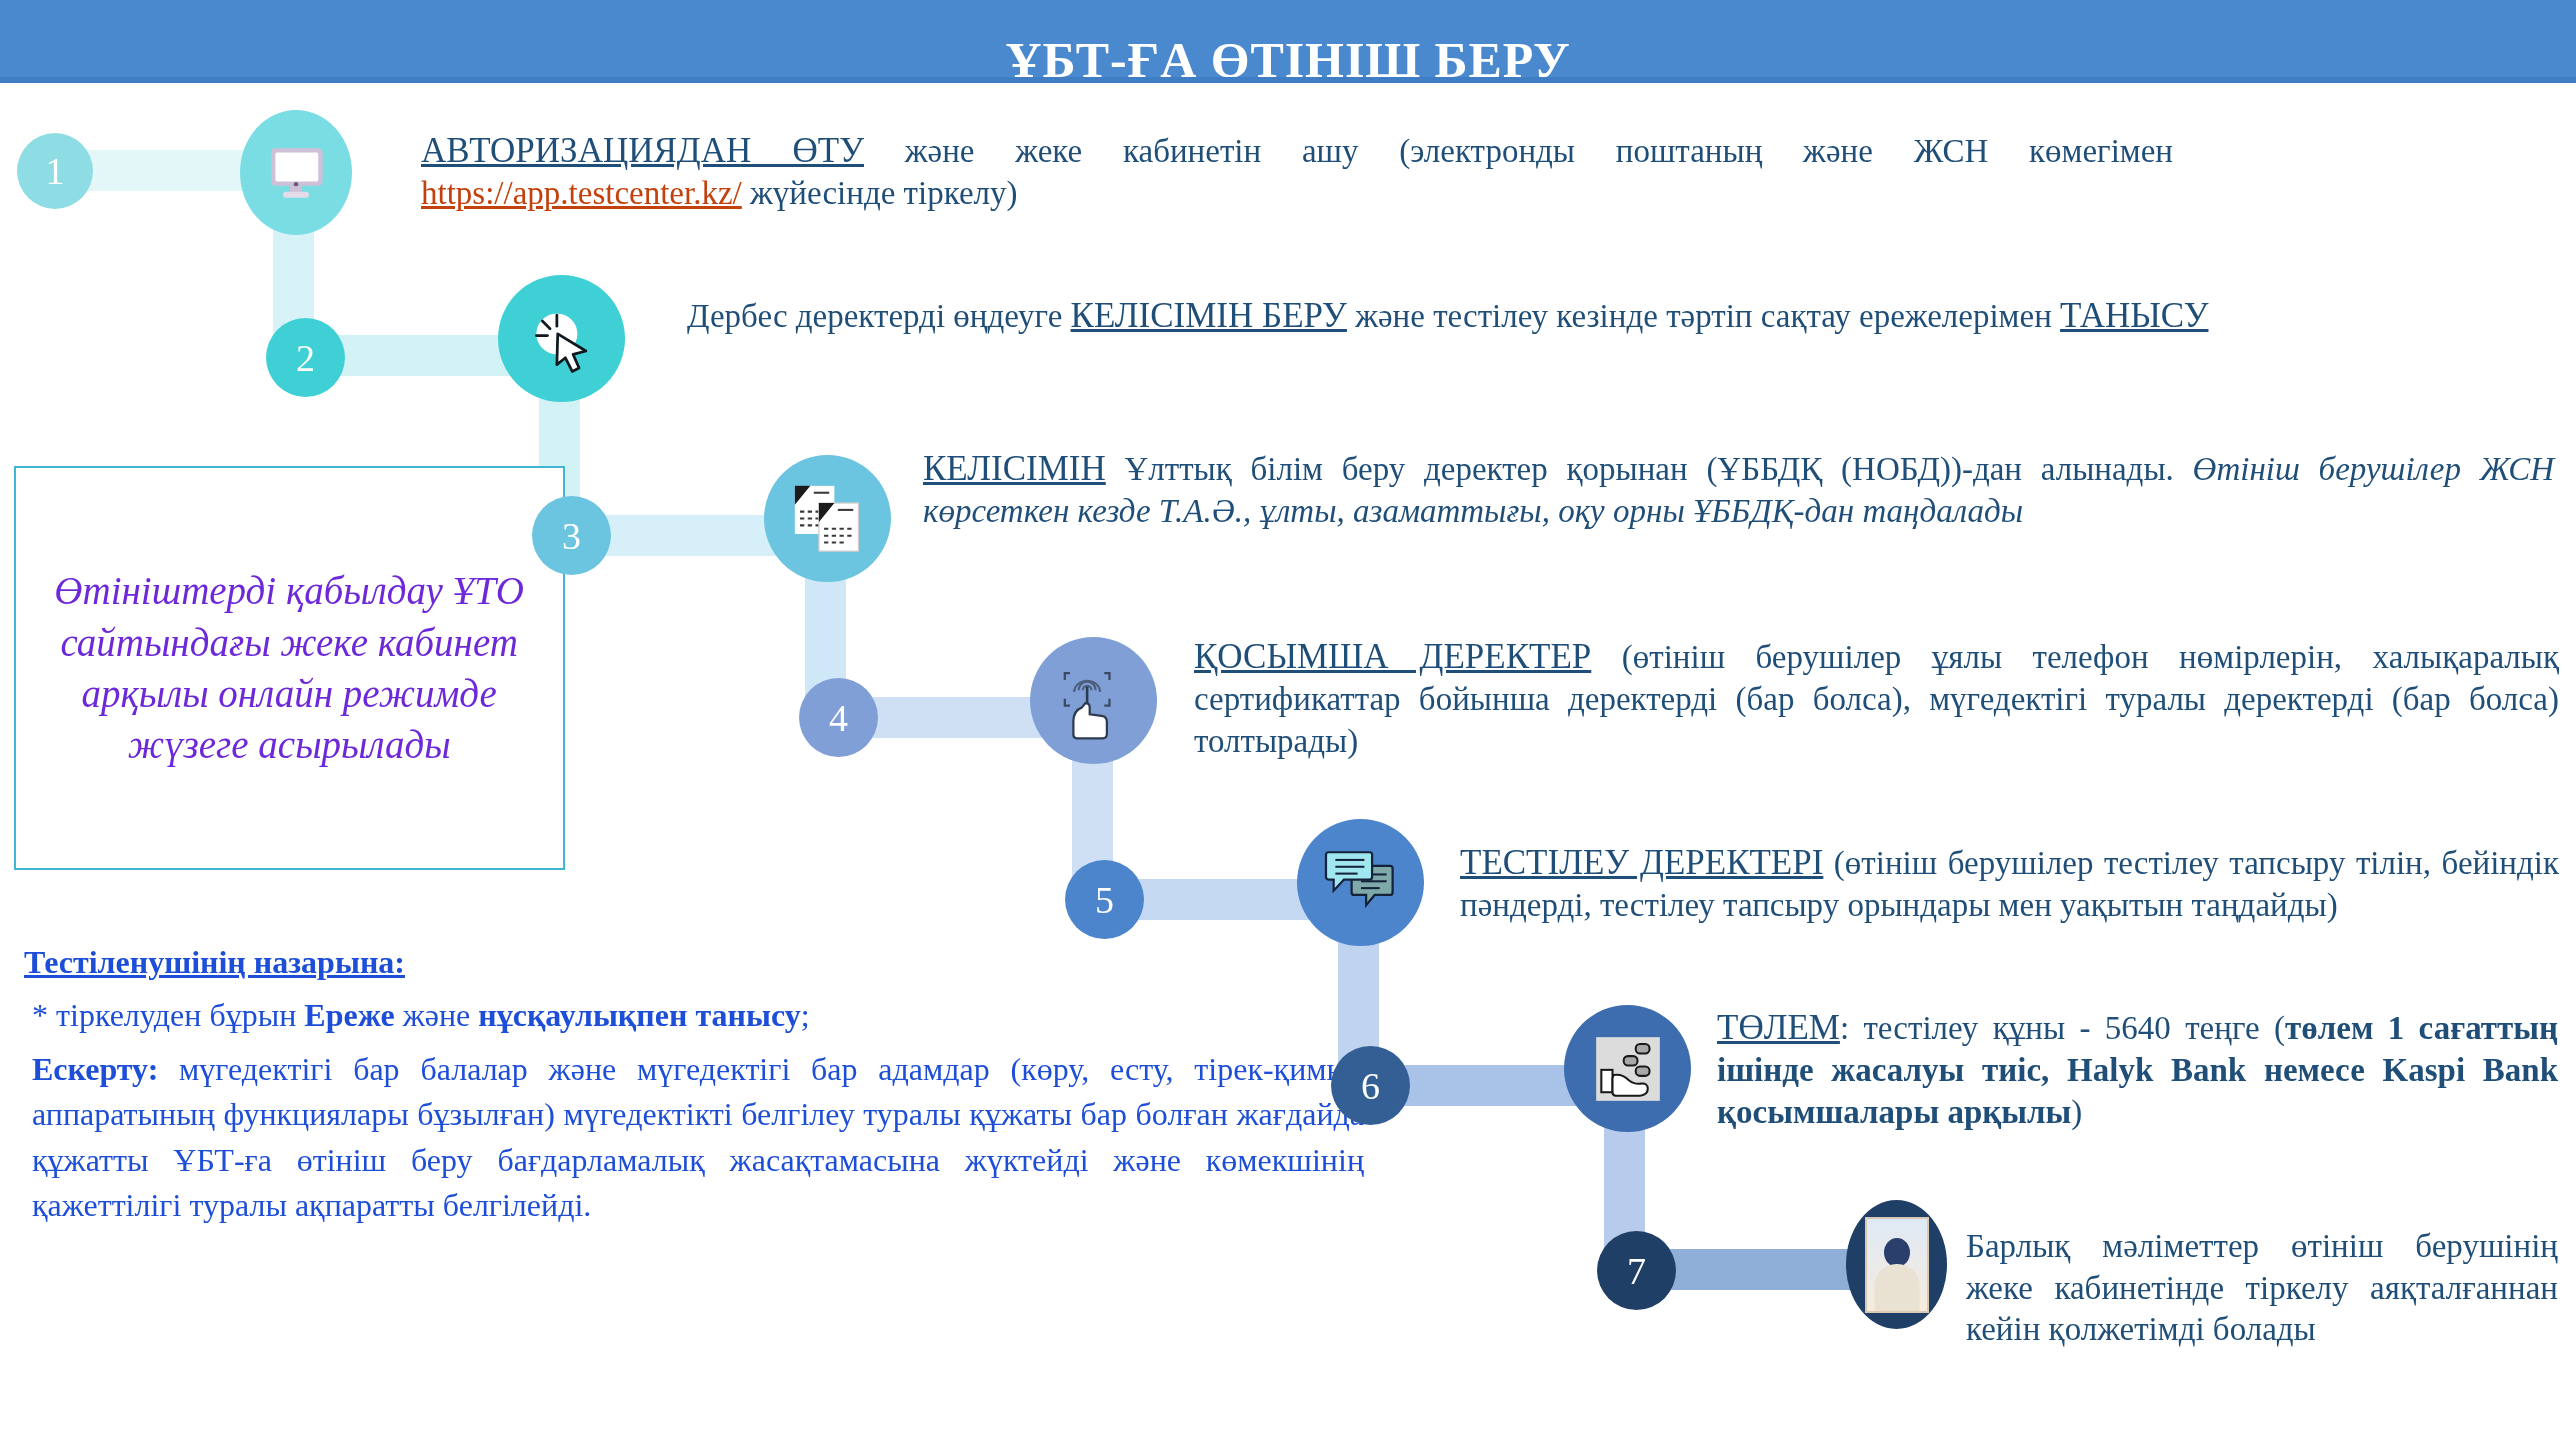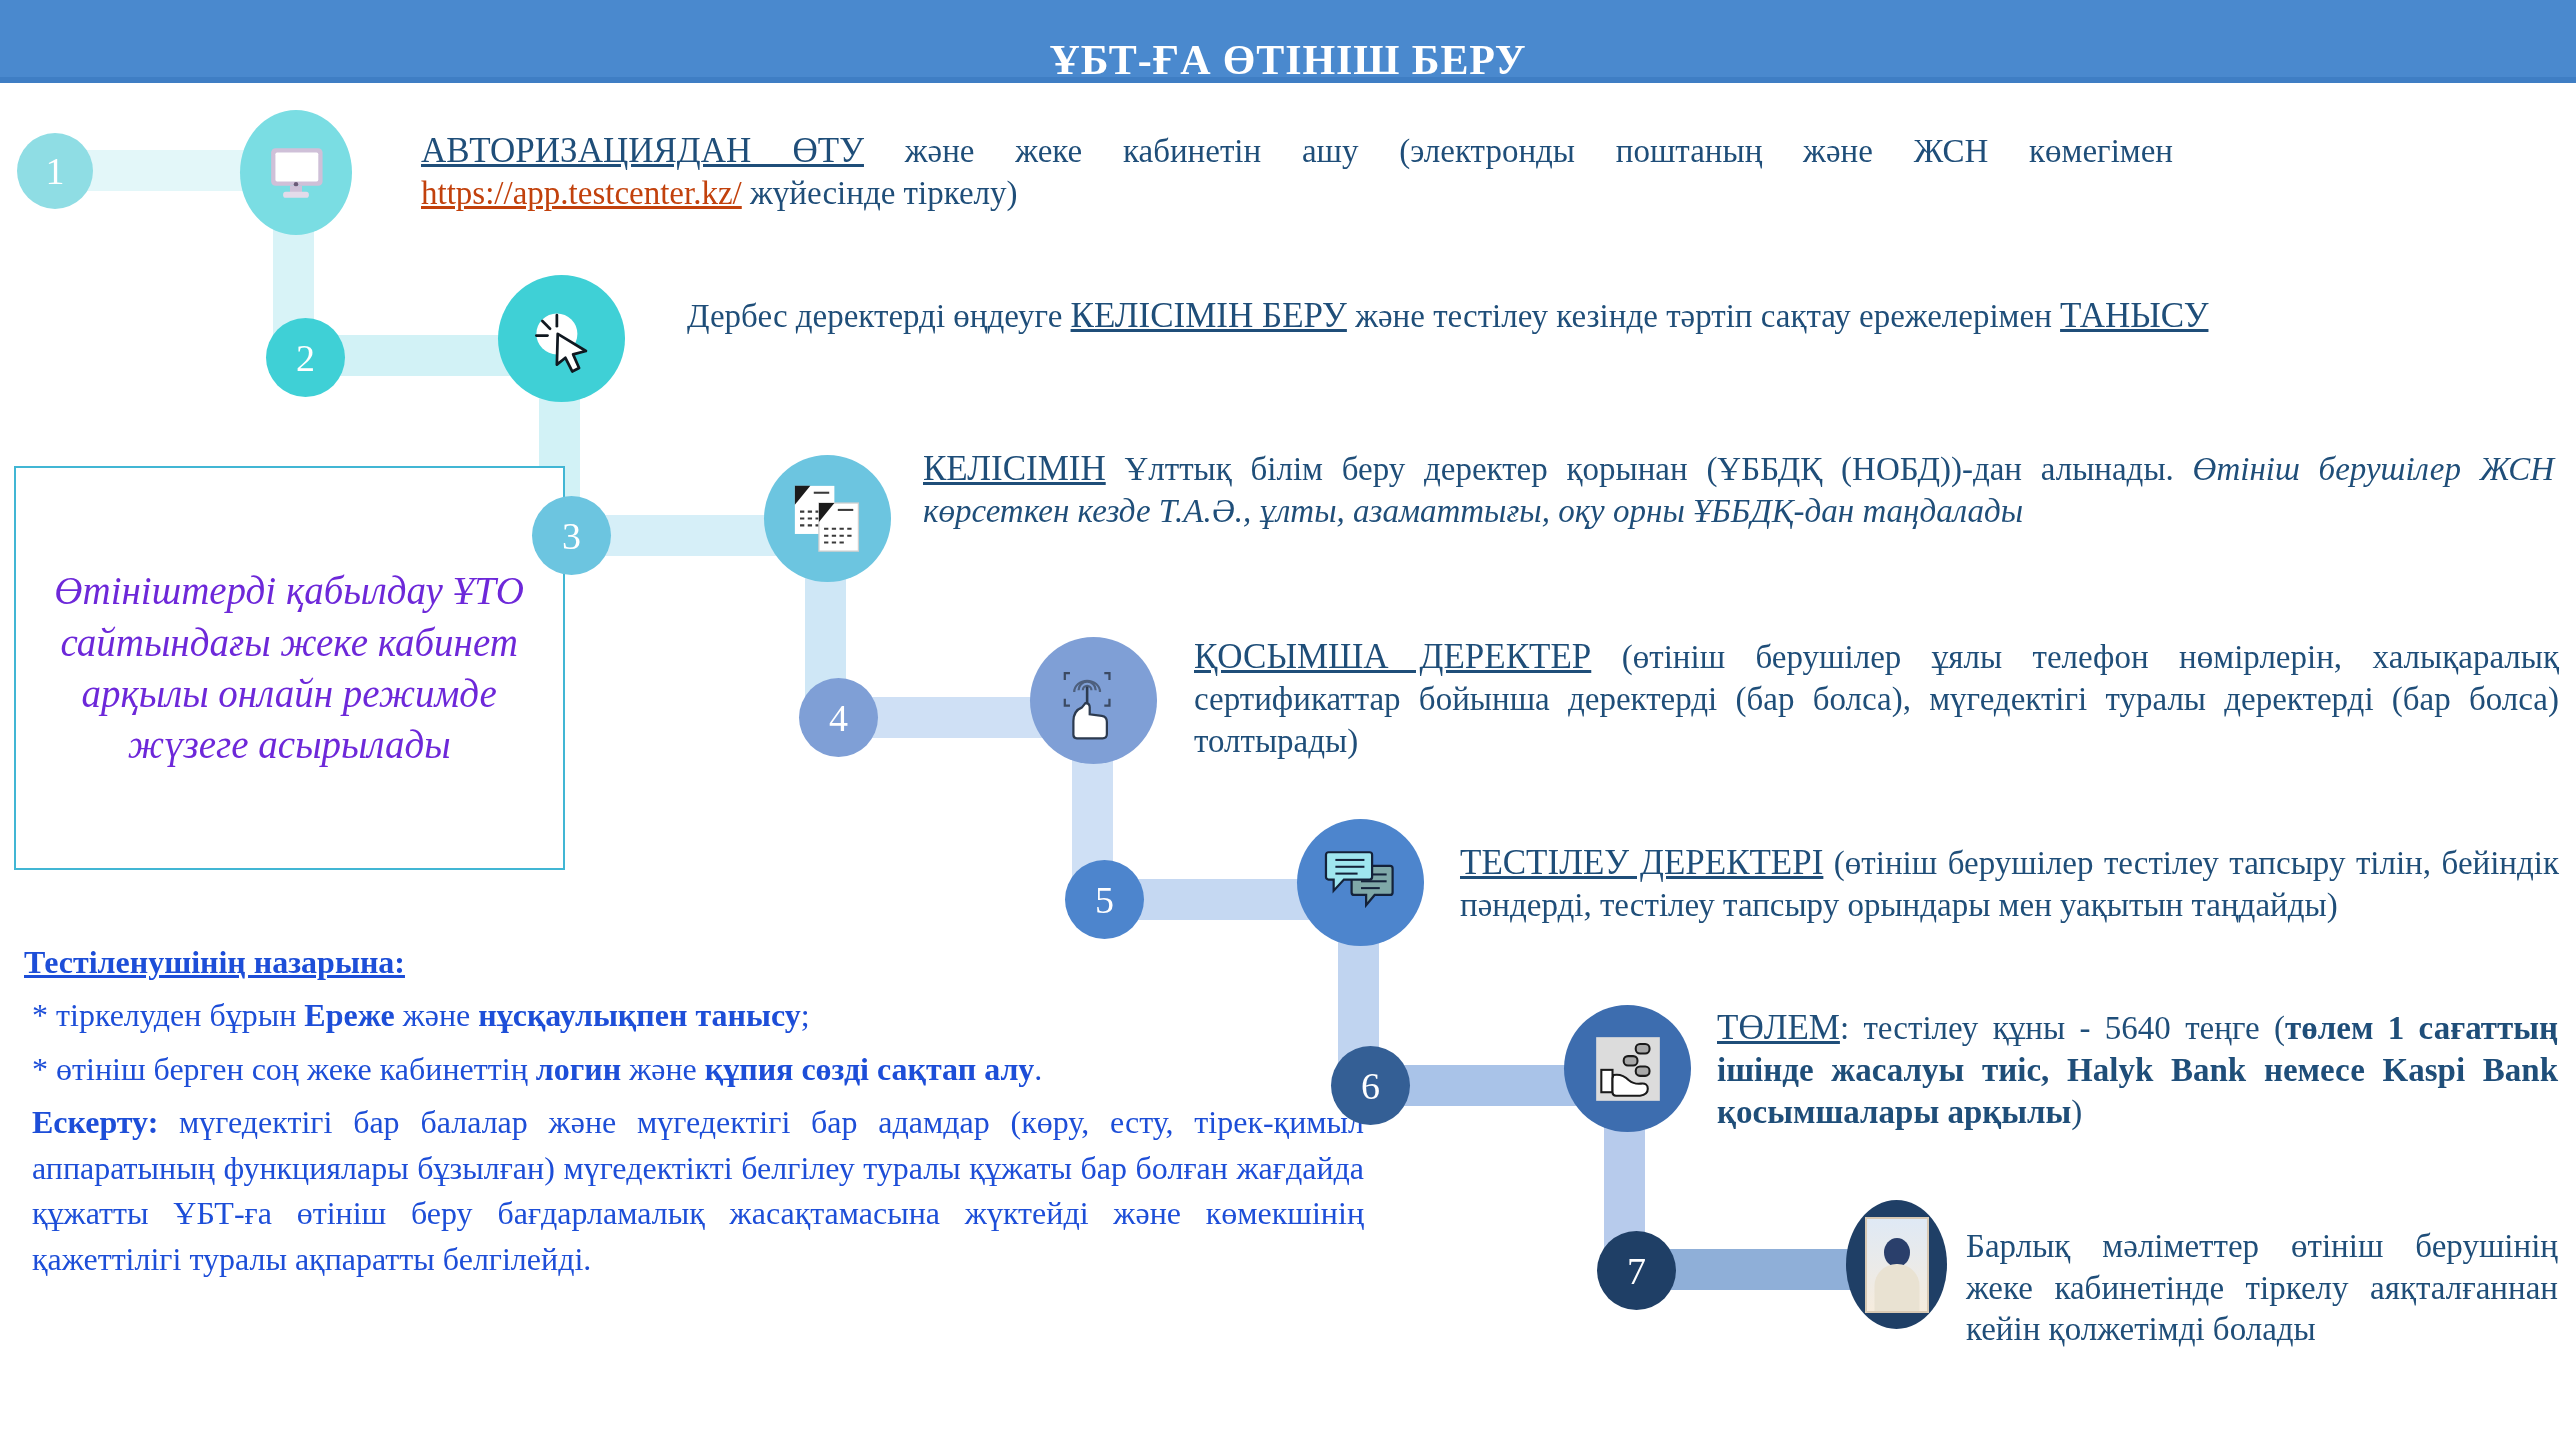--- a/index.html
+++ b/index.html
@@ -6,21 +6,21 @@
   html,body{margin:0;padding:0;background:#ffffff;}
   body{width:2576px;height:1449px;position:relative;overflow:hidden;
        font-family:"Liberation Serif",serif;}
   .page{position:absolute;inset:0;}
 
   
   .header{position:absolute;left:0;top:0;width:2576px;height:77px;
           background:#4a89ce;display:flex;align-items:center;justify-content:center;}
   .header-underline{position:absolute;left:0;top:77px;width:2576px;height:6px;
           background:#3f7ec4;}
-  .header-title{color:#ffffff;font-size:42px;font-weight:bold;letter-spacing:0.9px;
+  .header-title{color:#ffffff;font-size:50px;font-weight:bold;letter-spacing:0.9px;
           font-family:"Liberation Serif",serif;white-space:nowrap;margin-top:42px;}
 
   
   .bar{position:absolute;border-radius:1.7px;}
 
   
   .num-circle{position:absolute;border-radius:50%;display:flex;
         align-items:center;justify-content:center;color:#ffffff;
         font-family:"Liberation Serif",serif;font-weight:normal;}
   .icon-circle{position:absolute;border-radius:50%;display:flex;
@@ -272,21 +272,18 @@
   <div class="step-text" style="left:1966px;top:1226px;width:592px;">
     <span>Барлық мәліметтер өтініш берушінің жеке кабинетінде тіркелу аяқталғаннан кейін қолжетімді болады</span>
   </div>
 
   <div class="note">
     <span class="ttl">Тестіленушінің назарына:</span>
     <p>
       <span>* тіркелуден бұрын </span><b>Ереже</b><span> және </span><b>нұсқаулықпен танысу</b><span>;</span>
     </p>
     <p>
-      <span>* өтініш берген соң жеке кабинеттің </span><b>логин</b><span> және </span><b>құпия сөзді сақтап алу</b><span>.</span>
-    </p>
-    <p>
       <b>Ескерту:</b><span> мүгедектігі бар балалар және мүгедектігі бар адамдар (көру, есту, тірек-қимыл аппаратының функциялары бұзылған) мүгедектікті белгілеу туралы құжаты бар болған жағдайда құжатты ҰБТ-ға өтініш беру бағдарламалық жасақтамасына жүктейді және көмекшінің қажеттілігі туралы ақпаратты белгілейді.</span>
     </p>
   </div>
 
 </div>
 
 
 </body></html>

